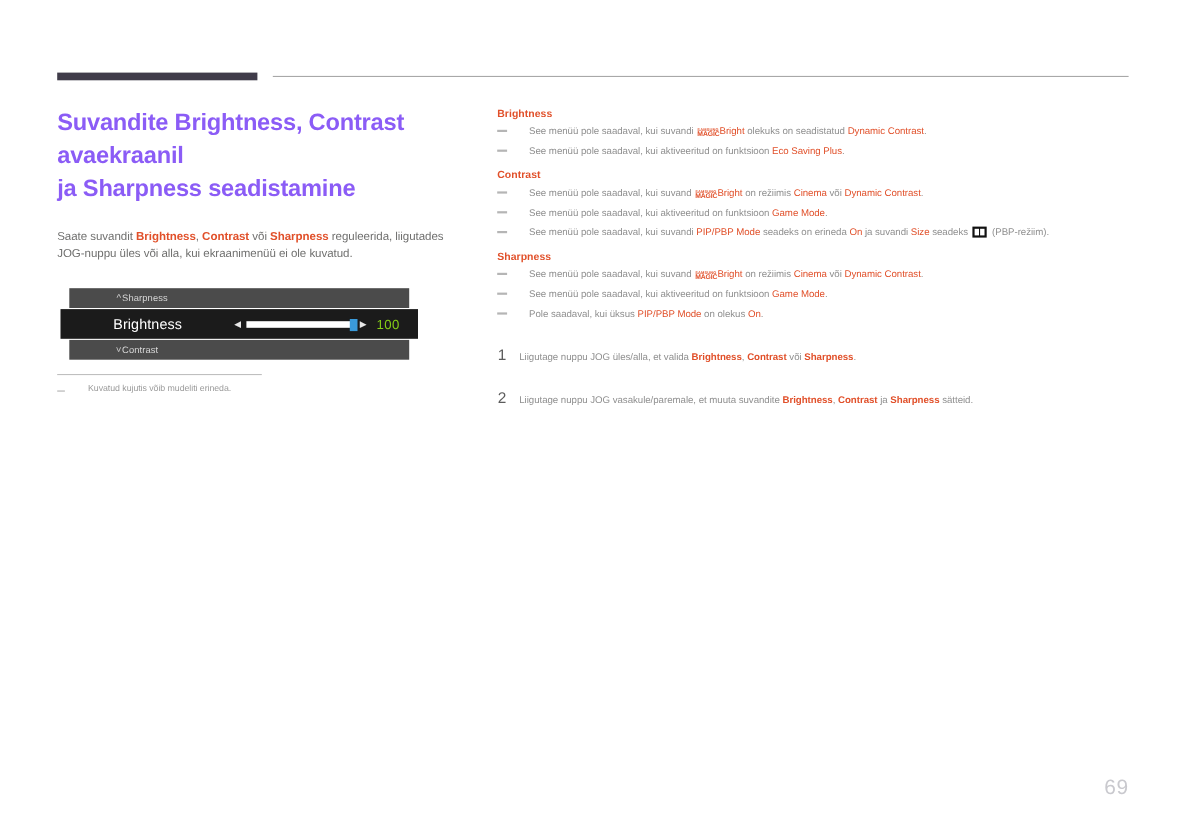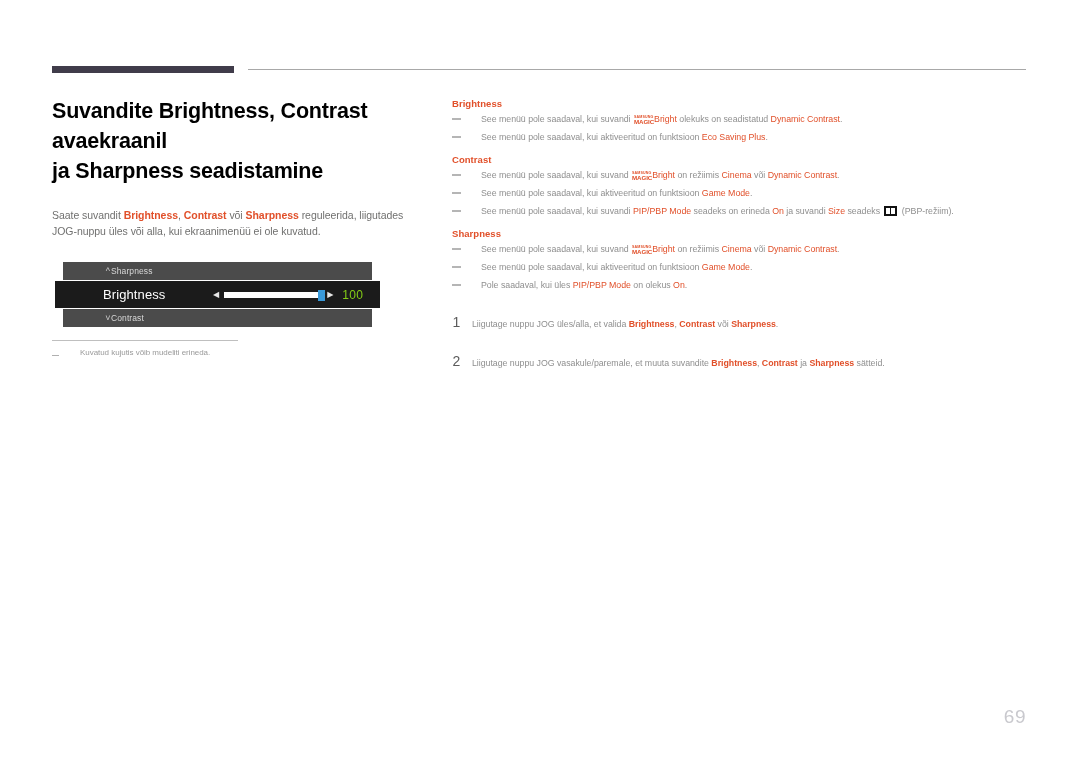--- a/index.html
+++ b/index.html
@@ -12,21 +12,21 @@
   .page{position:absolute;inset:0;}
 
   
   .rule-wrap{position:absolute;left:52px;top:66px;width:974px;height:10px;}
   .rule-thick{position:absolute;left:0;top:0;width:182px;height:7px;background:#403c4a;}
   .rule-thin{position:absolute;left:196px;top:3px;width:778px;height:1px;background:#a8a8a8;}
 
   
   .left-col{position:absolute;left:52px;top:96px;width:370px;}
   .title{
-    color:#000000;font-size:21.5px;font-weight:bold;line-height:30px;
+    color:#8b5cf6;font-size:21.5px;font-weight:bold;line-height:30px;
     letter-spacing:-0.2px;margin:0 0 0 0;
   }
   .intro{
     margin-top:22px;color:#70706f;font-size:10.5px;line-height:15.5px;
     letter-spacing:-0.05px;width:352px;
   }
   .intro b{color:#e1502a;font-weight:bold;}
 
   
   .osd{position:absolute;left:63px;top:262px;width:309px;}
@@ -214,21 +214,21 @@
         <div class="bullet">
           <span class="dash"></span>
           <span class="txt"><span>See menüü pole saadaval, kui suvand </span><span class="smagic"><span class="s1">SAMSUNG</span><span class="s2">MAGIC</span></span><b>Bright</b><span> on režiimis </span><b>Cinema</b><span> või </span><b>Dynamic Contrast</b><span>.</span></span>
         </div>
         <div class="bullet">
           <span class="dash"></span>
           <span class="txt"><span>See menüü pole saadaval, kui aktiveeritud on funktsioon </span><b>Game Mode</b><span>.</span></span>
         </div>
         <div class="bullet">
           <span class="dash"></span>
-          <span class="txt"><span>Pole saadaval, kui üles </span><b>PIP/PBP Mode</b><span> on olekus </span><b>On</b><span>.</span></span>
+          <span class="txt"><span>Pole saadaval, kui üksus </span><b>PIP/PBP Mode</b><span> on olekus </span><b>On</b><span>.</span></span>
         </div>
       </div>
       <div class="steps">
         <div class="step">
           <div class="step-num">1</div>
           <div class="step-txt"><span>Liigutage nuppu JOG üles/alla, et valida </span><b>Brightness</b><span>, </span><b>Contrast</b><span> või </span><b>Sharpness</b><span>.</span></div>
         </div>
         <div class="step">
           <div class="step-num">2</div>
           <div class="step-txt"><span>Liigutage nuppu JOG vasakule/paremale, et muuta suvandite </span><b>Brightness</b><span>, </span><b>Contrast</b><span> ja </span><b>Sharpness</b><span> sätteid.</span></div>

